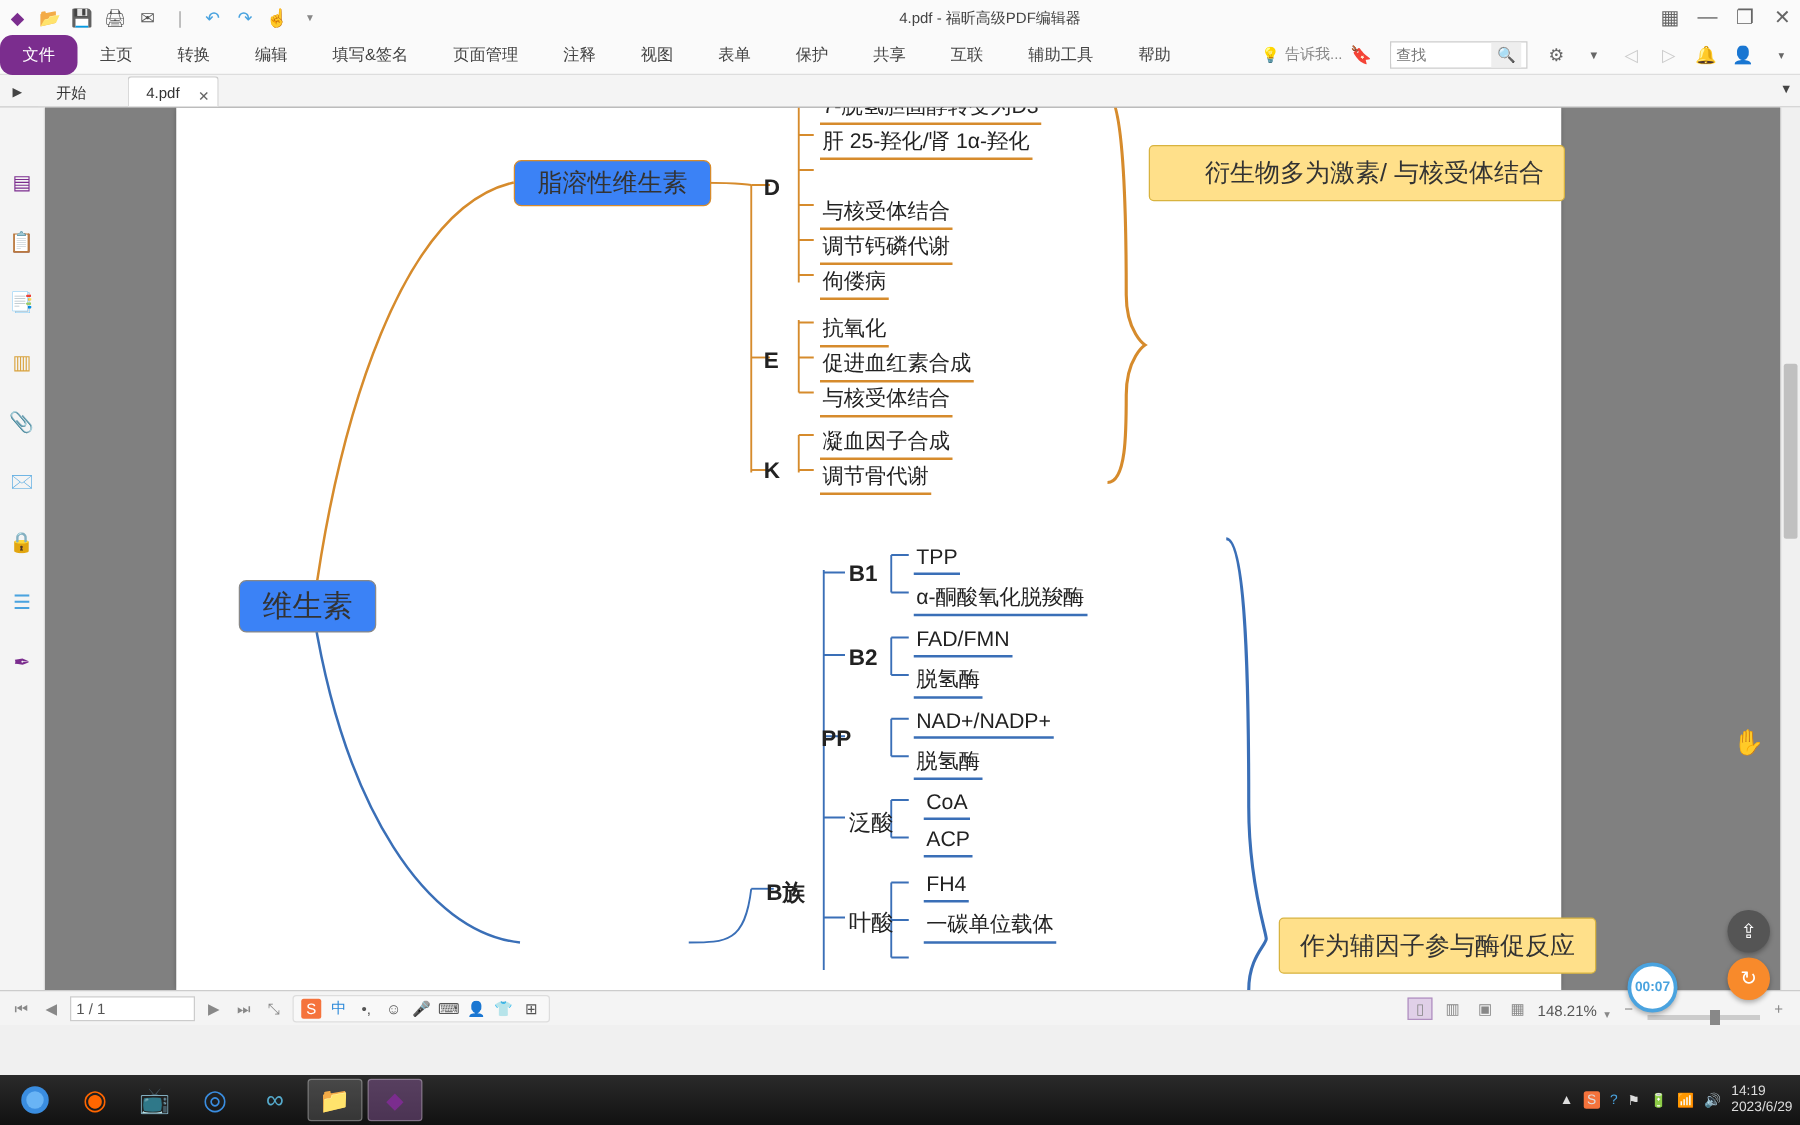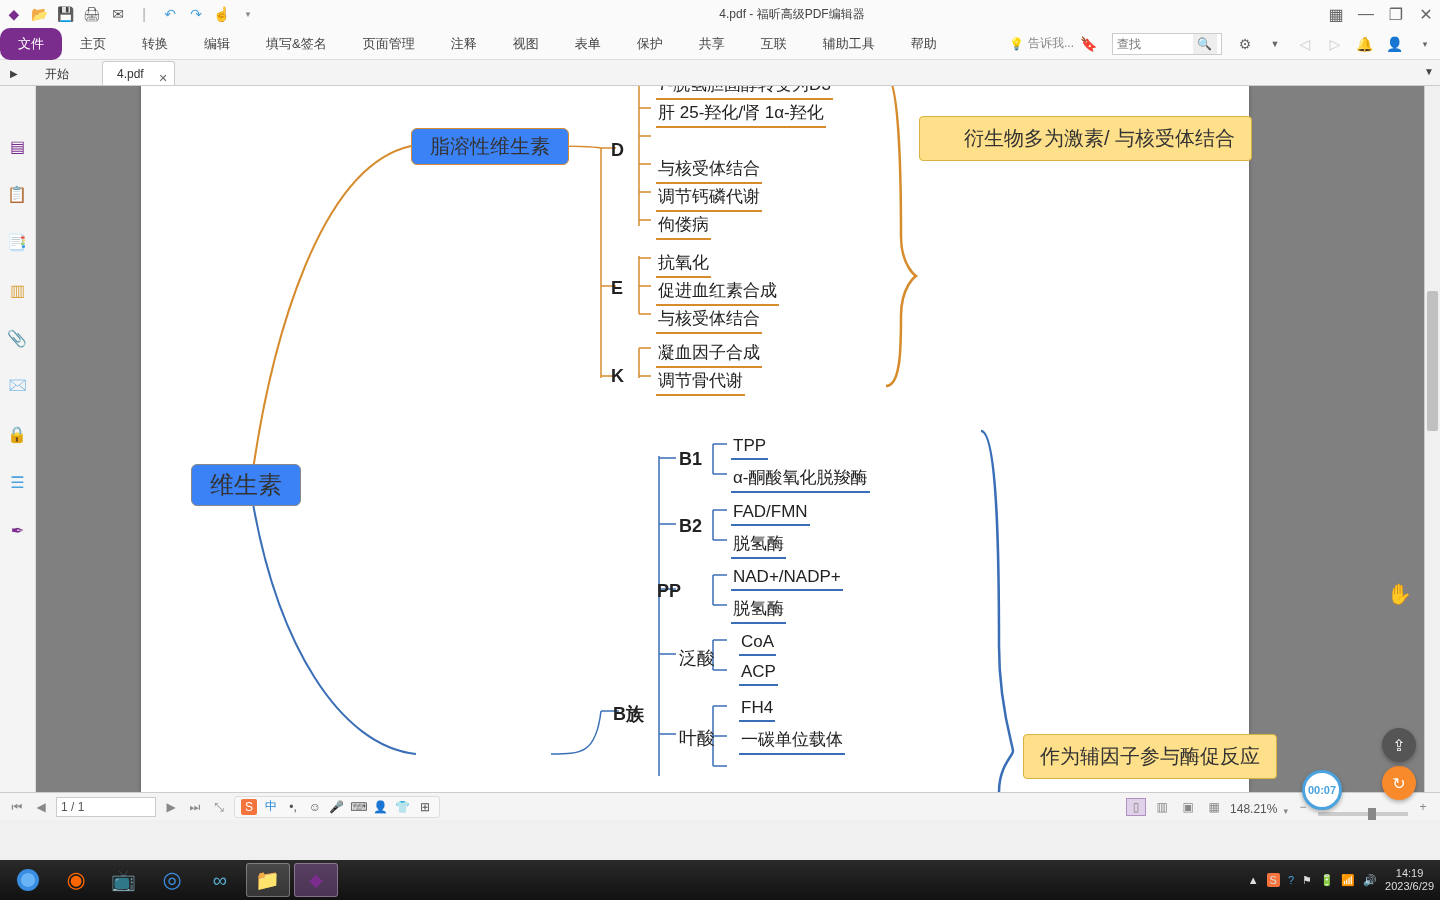--- a/index.html
+++ b/index.html
@@ -68,21 +68,21 @@
 .statusbar .viewbtn.active { background:#e0d0e8; border-color:#b090c0; }
 .statusbar .zoom { display:flex; align-items:flex-end; gap:6px; }
 .zoom .slider { width: 90px; height: 4px; background: #ccc; position: relative; }
 .zoom .slider .knob { position: absolute; top: -4px; left: 50px; width: 8px; height: 12px; background: #888; }
 
 
 .taskbar { position: absolute; left: 0; right: 0; bottom: 0; height: 40px; background: linear-gradient(#2a2a2a,#111); display: flex; align-items: center; padding: 0 6px; }
 .taskbar .tbtn { width: 44px; height: 34px; margin-right: 4px; display:flex; align-items:center; justify-content:center; border-radius:3px; }
 .taskbar .tbtn.active { background: rgba(255,255,255,0.15); border:1px solid rgba(255,255,255,0.3); }
 .taskbar .tray { margin-left: auto; display: flex; align-items: center; gap: 8px; color: #ddd; font-size: 11px; }
-.taskbar .tray .clock { text-align: center; line-height: 13px; }
+.taskbar .tray .clock { text-align: left; line-height: 13px; }
 
 
 .float-orange { position: absolute; width: 34px; height: 34px; background: #f88a2b; border-radius: 50%; display:flex; align-items:center; justify-content:center; color:#fff; font-size:16px; box-shadow:0 2px 4px rgba(0,0,0,0.3); }
 .float-timer { position: absolute; width: 40px; height: 40px; background: #fff; border: 3px solid #4aa3df; border-radius: 50%; display:flex; align-items:center; justify-content:center; color:#4aa3df; font-size:11px; font-weight:bold; box-shadow:0 2px 4px rgba(0,0,0,0.3); }
 .hand-cursor { position: absolute; font-size: 20px; color:#000; }
 </style>
 </head>
 <body>
 
 <div class="titlebar">

